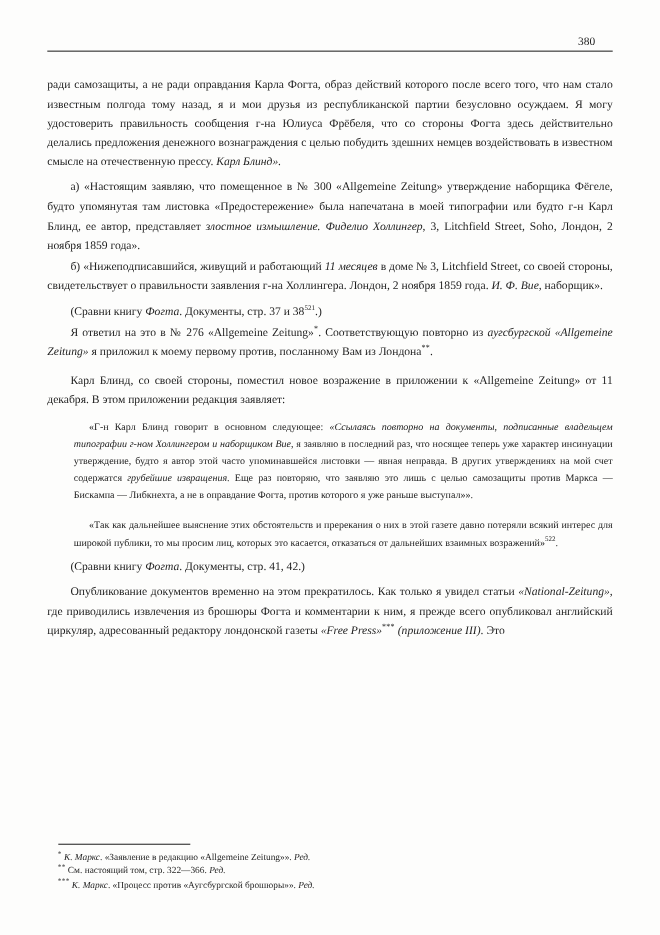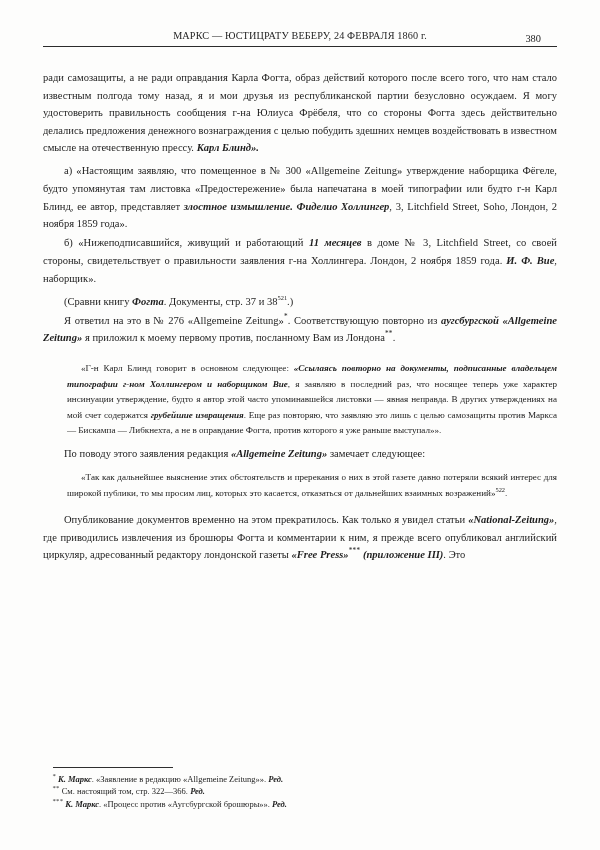--- a/index.html
+++ b/index.html
@@ -77,21 +77,21 @@
     line-height: 15.5px;
     text-indent: 14px;
     color: #212121;
     margin-top: 2px;
     margin-bottom: 2px;
     margin-left: 24px;
   }
   .gap-sm { height: 4px; }
   .gap-md { height: 7px; }
 
-  i, .it { font-style: italic; font-weight: bold; }
+  i, .it { font-style: italic; }
   sup {
     font-size: 6.4px;
     vertical-align: super;
     line-height: 0;
   }
   .ast {
     font-size: 7.2px;
     vertical-align: super;
     line-height: 0;
     letter-spacing: 0.3px;
@@ -126,21 +126,20 @@
     margin-right: 2px;
   }
 </style>
 </head>
 <body>
 
 <div class="page">
 
   <div class="header">
     <div class="header-line">
-      <span class="header-title">МАРКС — ЮСТИЦРАТУ ВЕБЕРУ, 24 ФЕВРАЛЯ 1860 г.</span>
       <span class="header-page">380</span>
     </div>
     <div class="header-rule"></div>
   </div>
 
   <div class="body">
 
     <p class="para cont"><span>ради самозащиты, а не ради оправдания Карла Фогта, образ действий которого после всего того, что нам стало известным полгода тому назад, я и мои друзья из республиканской партии безусловно осуждаем. Я могу удостоверить правильность сообщения г-на Юлиуса Фрёбеля, что со стороны Фогта здесь действительно делались предложения денежного вознаграждения с целью побудить здешних немцев воздействовать в известном смысле на отечественную прессу. </span><i>Карл Блинд».</i></p>
 
     <div class="gap-sm"></div>
@@ -150,35 +149,36 @@
     <p class="para"><span>б) «Нижеподписавшийся, живущий и работающий </span><i>11 месяцев</i><span> в доме № 3, Litchfield Street, со своей стороны, свидетельствует о правильности заявления г-на Холлингера. Лондон, 2 ноября 1859 года. </span><i>И. Ф. Вие</i><span>, наборщик».</span></p>
 
     <div class="gap-sm"></div>
 
     <p class="para"><span>(Сравни книгу </span><i>Фогта</i><span>. Документы, стр. 37 и 38</span><sup>521</sup><span>.)</span></p>
 
     <p class="para"><span>Я ответил на это в № 276 «Allgemeine Zeitung»</span><span class="ast">*</span><span>. Соответствующую повторно из </span><i>аугсбургской «Allgemeine Zeitung»</i><span> я приложил к моему первому против, посланному Вам из Лондона</span><span class="ast">**</span><span>.</span></p>
 
     <div class="gap-md"></div>
 
+    <p class="para"><span>Карл Блинд, со своей стороны, поместил новое возражение в приложении к «Allgemeine Zeitung» от 11 декабря. В этом приложении редакция заявляет:</span></p>
 
     <div class="gap-sm"></div>
 
     <p class="quote"><span>«Г-н Карл Блинд говорит в основном следующее: </span><i>«Ссылаясь повторно на документы, подписанные владельцем типографии г-ном Холлингером и наборщиком Вие</i><span>, я заявляю в последний раз, что носящее теперь уже характер инсинуации утверждение, будто я автор этой часто упоминавшейся листовки — явная неправда. В других утверждениях на мой счет содержатся </span><i>грубейшие извращения</i><span>. Еще раз повторяю, что заявляю это лишь с целью самозащиты против Маркса — Бискампа — Либкнехта, а не в оправдание Фогта, против которого я уже раньше выступал»».</span></p>
 
     <div class="gap-sm"></div>
 
-    <p class="para"><span>По поводу этого заявления редакция </span><i>«Allgemeine Zeitung»</i><span> замечает следующее:</span></p>
 
     <div class="gap-sm"></div>
 
     <p class="quote"><span>«Так как дальнейшее выяснение этих обстоятельств и пререкания о них в этой газете давно потеряли всякий интерес для широкой публики, то мы просим лиц, которых это касается, отказаться от дальнейших взаимных возражений»</span><sup>522</sup><span>.</span></p>
 
     <div class="gap-sm"></div>
 
+    <p class="para"><span>(Сравни книгу </span><i>Фогта</i><span>. Документы, стр. 41, 42.)</span></p>
 
     <div class="gap-sm"></div>
 
     <p class="para"><span>Опубликование документов временно на этом прекратилось. Как только я увидел статьи </span><i>«National-Zeitung»</i><span>, где приводились извлечения из брошюры Фогта и комментарии к ним, я прежде всего опубликовал английский циркуляр, адресованный редактору лондонской газеты </span><i>«Free Press»</i><span class="ast">***</span><i> (приложение III)</i><span>. Это</span></p>
 
   </div>
 
   <div class="footnotes">
     <div class="fn-rule"></div>
 

